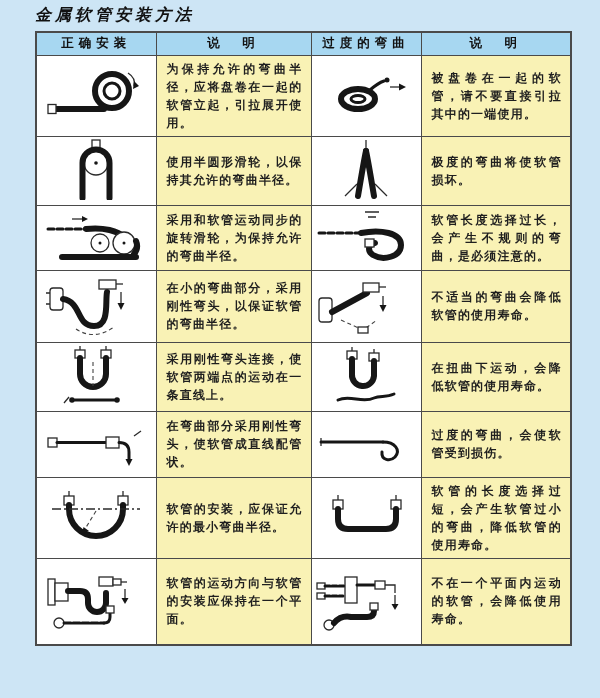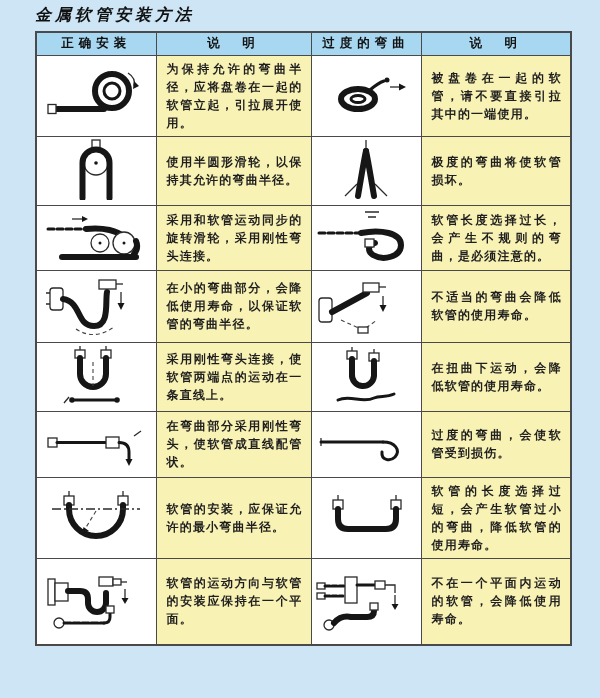--- a/index.html
+++ b/index.html
@@ -122,21 +122,21 @@
               <polygon class="blk" points="46,12 40,9 40,15"></polygon>
             <path class="th" d="M44 22 C62 20 76 24 82 30" stroke-width="4.5"></path>
             <circle class="fit" cx="58" cy="36" r="9"></circle>
               <circle class="blk" cx="58" cy="36" r="1.5"></circle>
             <circle class="fit" cx="82" cy="36" r="11"></circle>
               <circle class="blk" cx="82" cy="36" r="1.5"></circle>
             <path class="th" d="M20 50 H94" stroke-width="4.5"></path>
             <path class="th" d="M92 47 Q97 41 94 34" stroke-width="3.5"></path>
           </svg>
         </td>
-        <td class="desc">采用和软管运动同步的旋转滑轮，采用刚性弯头连接。</td>
+        <td class="desc">采用和软管运动同步的旋转滑轮，为保持允许的弯曲半径。</td>
         <td class="img">
           <svg width="108" height="58" viewBox="0 0 108 58">
             <path class="tn" d="M52 5 H66 M55 10 H63"></path>
             <path class="md" d="M6 26 H48" stroke-dasharray="6 3" stroke-width="4"></path>
             <path class="th" d="M48 26 C68 22 88 26 88 38 C88 50 70 54 60 48 C54 44 55 37 62 36" stroke-width="4.5"></path>
             <rect class="fit" x="52" y="32" width="9" height="8"></rect>
           </svg>
         </td>
         <td class="desc">软管长度选择过长，会产生不规则的弯曲，是必须注意的。</td>
       </tr>
@@ -147,21 +147,21 @@
             <rect class="fit" x="8" y="16" width="13" height="22" rx="3"></rect>
             <path class="tn" d="M4 21 h4 M4 32 h4"></path>
             <path class="th" d="M21 27 C40 30 34 54 52 54 C68 54 63 30 65 20" stroke-width="5.5"></path>
             <rect class="fit" x="57" y="8" width="17" height="9"></rect>
             <path class="tn" d="M74 12 h7"></path>
             <path class="tn" d="M79 20 V31"></path>
               <polygon class="blk" points="79,38 75.5,31 82.5,31"></polygon>
             <path class="dsh" d="M34 57 Q52 69 72 55"></path>
           </svg>
         </td>
-        <td class="desc">在小的弯曲部分，会降低使用寿命，以保证软管的弯曲半径。</td>
+        <td class="desc">在小的弯曲部分，采用刚性弯头，以保证软管的弯曲半径。</td>
         <td class="img">
           <svg width="108" height="64" viewBox="0 0 108 64">
             <rect class="fit" x="6" y="26" width="13" height="24" rx="3"></rect>
             <path class="th" d="M19 40 L54 21" stroke-width="5.5"></path>
             <rect class="fit" x="50" y="11" width="16" height="9"></rect>
             <path class="tn" d="M66 15 h7"></path>
             <path class="tn" d="M70 24 V33"></path>
               <polygon class="blk" points="70,40 66.5,33 73.5,33"></polygon>
             <path class="dsh" d="M28 48 L50 58 L64 48"></path>
             <rect class="fit" x="45" y="55" width="10" height="6"></rect>

